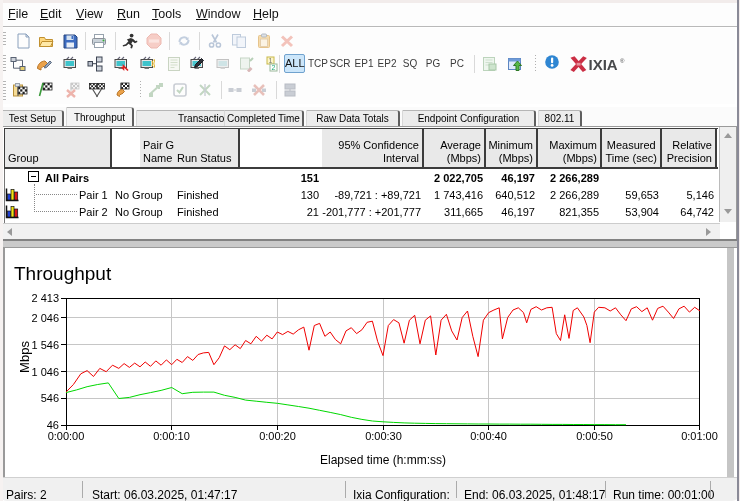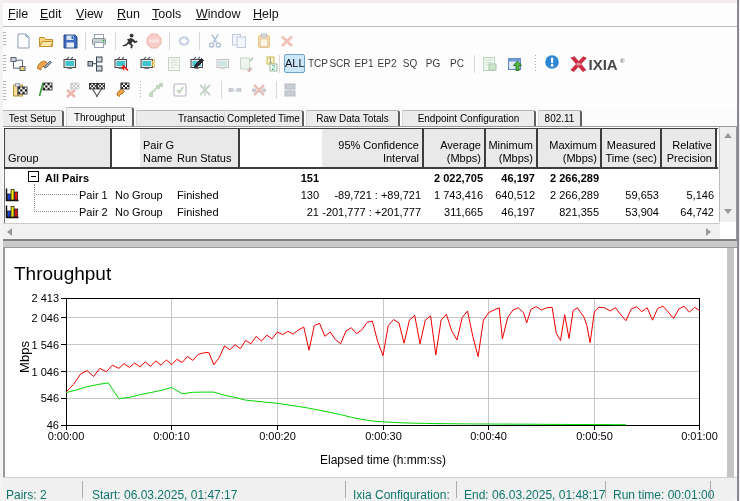--- a/index.html
+++ b/index.html
@@ -35,21 +35,21 @@
 #vscroll { position:absolute; right:0; top:0; width:17px; height:95px; background:#efefef; border-left:1px solid #bbb; }
 #hscroll { position:absolute; left:0; bottom:0; width:719px; height:16px; background:#f1f1f1; border-top:1px solid #ccc; }
 .arrow { position:absolute; width:0; height:0; }
 
 #splitter { position:absolute; left:0; top:239px; width:737px; height:9px; background:#cacaca; border-top:2px solid #828282; border-bottom:1px solid #9a9a9a; }
 
 #chartpanel { position:absolute; left:0px; top:248px; width:737px; height:229px; background:#fff; }
 #ctitle { position:absolute; left:14px; top:15px; font-size:19px; color:#000; letter-spacing:0px; }
 
 #statusbar { position:absolute; left:0; top:477px; width:739px; height:24px; background:#f0f0f0; border-top:1px solid #d0d0d0; border-radius:0 0 7px 7px; }
-#statusbar span { position:absolute; top:10px; font-size:12px; color:#0f766e; }
+#statusbar span { position:absolute; top:10px; font-size:12px; color:#000000; }
 .ssep { position:absolute; top:3px; height:17px; width:1px; background:#ababab; }
 </style>
 </head>
 <body>
 <div id="win">
   <div id="ftop"></div>
     <div id="fleft"></div>
     <div id="fright"></div>
     <div id="fright2"></div>
   <div id="menubar">

